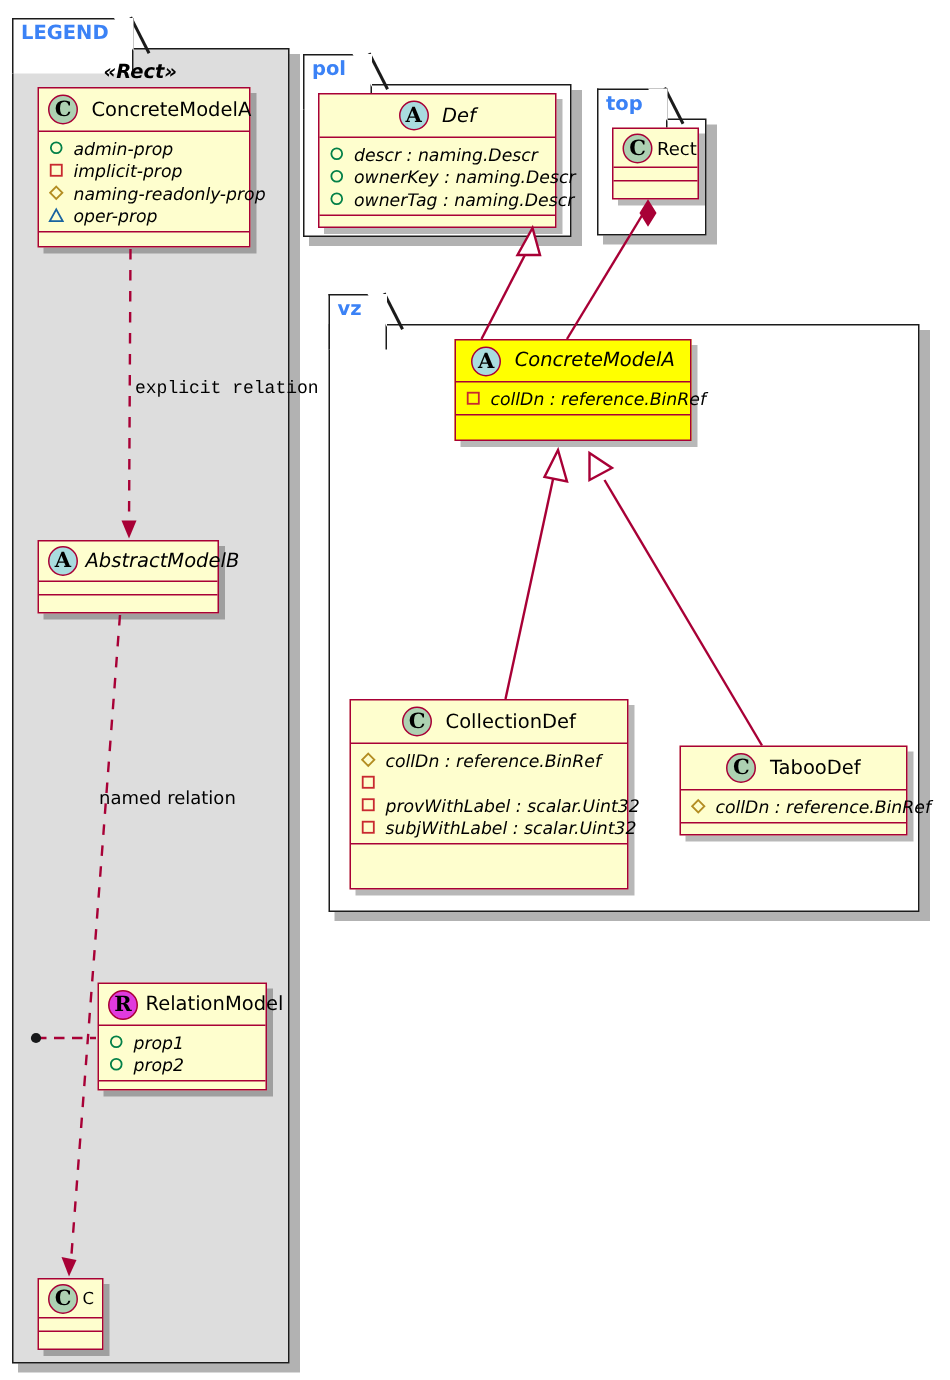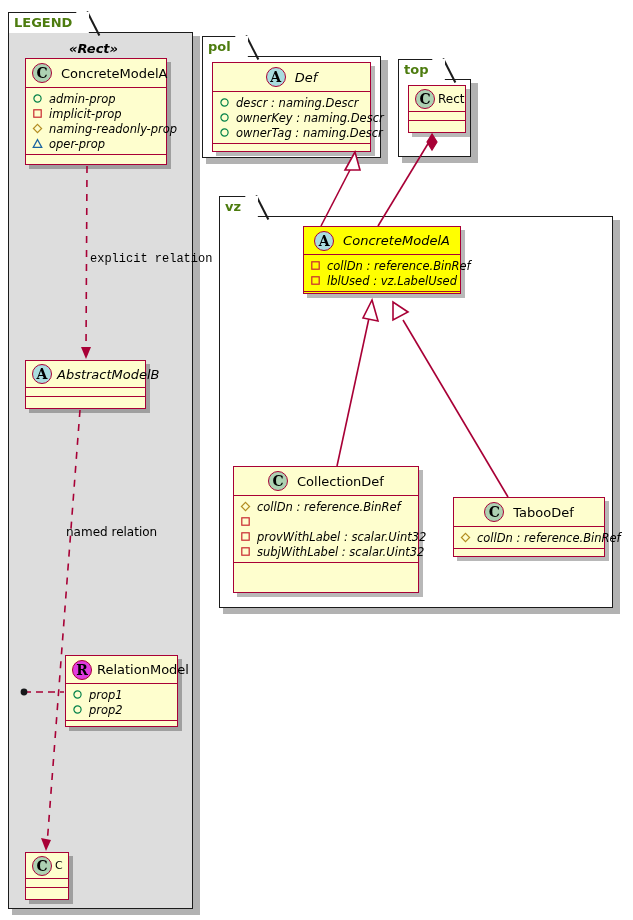--- a/index.html
+++ b/index.html
@@ -17,28 +17,28 @@
     height: 920px;
     background: #FFFFFF;
     overflow: hidden;
   }
 
   
   .pkg { position: absolute; }
   .pkg-tab {
     position: absolute;
     top: 0; left: 0;
-    height: 21px;
+    height: 37px;
     box-sizing: border-box;
     background: #FFFFFF;
     border: 1.5px solid #1B1B1B;
     border-bottom: none;
     font-size: 13px;
     font-weight: bold;
-    color: #4d7c0f;
+    color: #3b82f6;
     line-height: 19px;
     padding: 0 16px 0 5px;
     white-space: nowrap;
     z-index: 3;
   }
   .pkg-tab::after {
     content: "";
     position: absolute;
     right: -1px; top: -1px;
     width: 0; height: 0;
@@ -356,28 +356,20 @@
     </div>
     <div class="cls-compartment">
       <div class="attr">
         <span class="vis">
             <svg width="11" height="11">
               <rect x="1.8" y="1.8" width="7.4" height="7.4" fill="none" stroke="#C82930" stroke-width="1.2"></rect>
             </svg>
           </span>
         <span class="attr-text">collDn : reference.BinRef</span>
       </div>
-      <div class="attr">
-        <span class="vis">
-            <svg width="11" height="11">
-              <rect x="1.8" y="1.8" width="7.4" height="7.4" fill="none" stroke="#C82930" stroke-width="1.2"></rect>
-            </svg>
-          </span>
-        <span class="attr-text">lblUsed : vz.LabelUsed</span>
-      </div>
     </div>
     <div class="cls-compartment last" style="height:8px; min-height:0; padding:0;"></div>
   </div>
 
   <div class="cls-shadow" style="left:237px; top:470px; width:186px; height:127px;"></div>
   <div class="cls" style="left:233px; top:466px; width:186px; height:127px;">
     <div class="cls-title">
       <span class="badge badge-C">C</span>
       <span class="cls-name">CollectionDef</span>
     </div>

